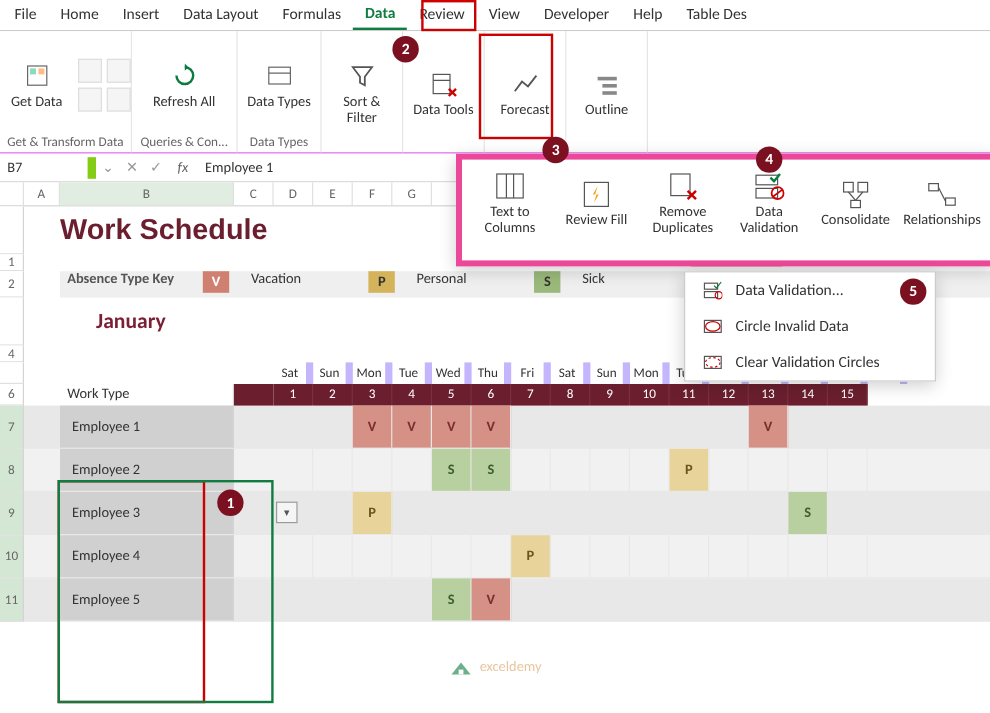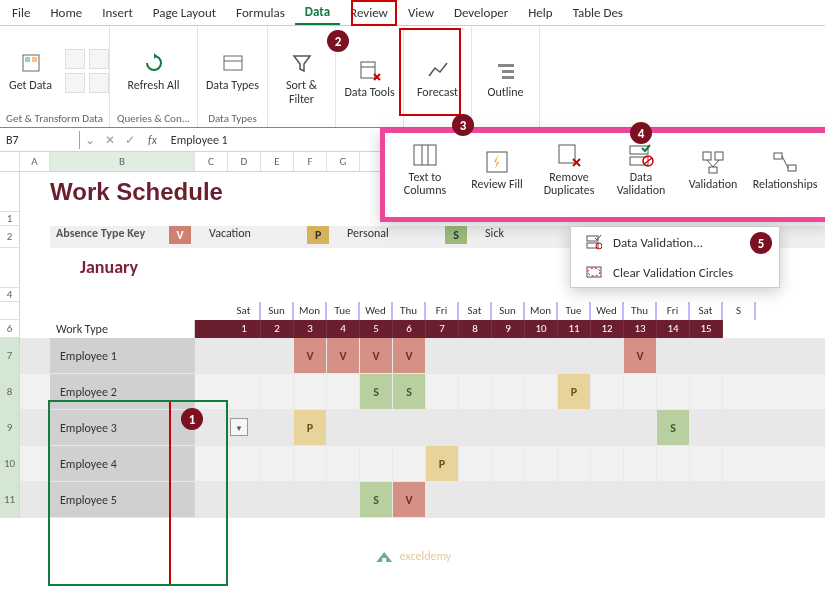--- a/index.html
+++ b/index.html
@@ -10,38 +10,38 @@
 .ribbon{display:flex;height:102px;background:#fff;border-bottom:1px solid #d946ef}
 .rgroup{display:flex;flex-direction:column;align-items:center;justify-content:flex-end;padding:4px 8px 2px;border-right:1px solid #e5e5e5;position:relative}
 .rgroup .icons{display:flex;gap:4px;align-items:center;flex:1}
 .rgroup .glabel{font-size:11px;color:#666;text-align:center;white-space:nowrap}
 .bigbtn{display:flex;flex-direction:column;align-items:center;justify-content:center;width:60px;gap:2px;padding:2px;cursor:pointer}
 .bigbtn .lbl{font-size:12px;text-align:center;line-height:1.1}
 .ico{width:28px;height:28px;display:flex;align-items:center;justify-content:center}
 .smallicons{display:grid;grid-template-columns:repeat(2,20px);gap:4px}
 .si{width:20px;height:20px;background:#f5f5f5;border:1px solid #ddd}
 .fx-bar{display:flex;align-items:center;height:24px;border-bottom:1px solid #d4d4d4;background:#fff}
-.namebox{width:80px;padding:2px 6px;border-right:1px solid #84cc16;font-size:12px}
+.namebox{width:80px;padding:2px 6px;border-right:7px solid #84cc16;font-size:12px}
 .fx{padding:0 8px;font-style:italic;color:#666}
 .fxval{padding:0 6px;font-size:12px}
 .colhdrs{display:flex;height:20px;background:#fff;border-bottom:1px solid #d4d4d4}
 .hcell{border-right:1px solid #e0e0e0;text-align:center;font-size:11px;color:#666;line-height:20px}
 .sheet{position:relative}
 .rowhdr{width:20px;text-align:center;font-size:11px;color:#666;border-right:1px solid #d4d4d4;border-bottom:1px solid #e0e0e0;background:#fff}
 .title{font-size:24px;font-weight:600;color:#6b1f2e;font-family:"Calibri Light",sans-serif;padding:6px 0}
 .keyrow{display:flex;align-items:flex-start;height:22px;background:#efefef;font-size:12px;gap:14px}
 .keylabel{font-weight:600;color:#555;padding:0 6px}
 .keycode{width:22px;height:18px;text-align:center;line-height:18px;font-weight:700;color:#fff;margin:0 4px}
 .kv{background:#d08070}.kp{background:#d4b35a;color:#333}.ks{background:#9ab97a;color:#333}
 .month{font-size:18px;font-weight:700;color:#7a1f35;padding:8px 0 4px 30px}
 .cal{position:relative}
 .daynames,.daynums{display:flex}
 .daynames{background:#fff}
 .daynums{background:#6b1f2e;color:#fff}
-.dcell{width:33px;text-align:center;font-size:11px;line-height:18px;border-right:2px solid #c4b5fd}
+.dcell{width:33px;text-align:center;font-size:11px;line-height:18px;border-right:6px solid #c4b5fd}
 .daynums .dcell{border-right:1px solid #7a3040}
 .wtlabel{width:175px;padding-left:6px;font-size:12px;border-right:1px solid #d4d4d4}
 .emprow{display:flex;height:36px;align-items:center;border-bottom:1px solid #e8e8e8}
 .emprow:nth-child(even){background:#f5f5f5}
 .empname{width:145px;padding-left:10px;font-size:12px;border-right:1px solid #d4d4d4;height:100%;display:flex;align-items:center}
 .empcells{display:flex;height:100%}
 .ecell{width:33px;height:100%;border-right:1px solid #e8e8e8;display:flex;align-items:center;justify-content:center;font-weight:700;font-size:12px}
 .cv{background:#d69186;color:#7a2e2e}.cs{background:#b8cf9f;color:#3d5e2e}.cp{background:#e8d49a;color:#6b5518}
 .selbox{position:absolute;border:2px solid #c00;pointer-events:none}
 .gselbox{position:absolute;border:2px solid #107c41;pointer-events:none}
@@ -55,21 +55,21 @@
 .dropdown-btn{position:absolute;width:18px;height:18px;border:1px solid #999;background:#f5f5f5;display:flex;align-items:center;justify-content:center;font-size:9px;color:#555}
 svg{display:block}
 </style>
 </head>
 <body>
 
 <div class="tabs" id="tabs">
     <div class="tab">File</div>
     <div class="tab">Home</div>
     <div class="tab">Insert</div>
-    <div class="tab">Page Layout</div>
+    <div class="tab">Data Layout</div>
     <div class="tab">Formulas</div>
     <div class="tab active">Data</div>
     <div class="tab">Review</div>
     <div class="tab">View</div>
     <div class="tab">Developer</div>
     <div class="tab">Help</div>
     <div class="tab">Table Des</div>
   </div>
 
 <div class="ribbon">
@@ -444,21 +444,21 @@
     </div>
   <div class="bigbtn">
       <div class="ico">
         <svg width="26" height="26">
           <rect x="3" y="3" width="8" height="8" fill="none" stroke="#555"></rect>
           <rect x="15" y="3" width="8" height="8" fill="none" stroke="#555"></rect>
           <path d="M7 11 L13 18 M19 11 L13 18" stroke="#555"></path>
           <rect x="9" y="18" width="8" height="6" fill="none" stroke="#555"></rect>
         </svg>
       </div>
-      <div class="lbl">Validation</div>
+      <div class="lbl">Consolidate</div>
     </div>
   <div class="bigbtn">
       <div class="ico">
         <svg width="26" height="26">
           <rect x="2" y="4" width="8" height="6" fill="none" stroke="#555"></rect>
           <rect x="16" y="16" width="8" height="6" fill="none" stroke="#555"></rect>
           <path d="M10 7 L16 19" stroke="#555"></path>
         </svg>
       </div>
       <div class="lbl">Relationships</div>
@@ -474,20 +474,29 @@
           <rect x="1" y="9" width="11" height="5" fill="none" stroke="#555"></rect>
           <circle cx="13" cy="12" r="3" fill="none" stroke="#c00"></circle>
         </svg>
       </span>
     <span>Data Validation...</span>
   </div>
   <div class="prow">
     <span class="pico">
         <svg width="16" height="16">
           <rect x="1" y="3" width="14" height="10" fill="none" stroke="#555"></rect>
+          <ellipse cx="8" cy="8" rx="6" ry="4" fill="none" stroke="#c00"></ellipse>
+        </svg>
+      </span>
+    <span>Circle Invalid Data</span>
+  </div>
+  <div class="prow">
+    <span class="pico">
+        <svg width="16" height="16">
+          <rect x="1" y="3" width="14" height="10" fill="none" stroke="#555"></rect>
           <ellipse cx="8" cy="8" rx="6" ry="4" fill="none" stroke="#c00" stroke-dasharray="2"></ellipse>
         </svg>
       </span>
     <span>Clear Validation Circles</span>
   </div>
 </div>
 
 <div class="selbox" style="top:0;left:351px;width:46px;height:26px"></div>
 <div class="selbox" style="top:28px;left:399px;width:62px;height:88px"></div>
 <div class="selbox" style="top:134px;left:576px;width:76px;height:88px"></div>

